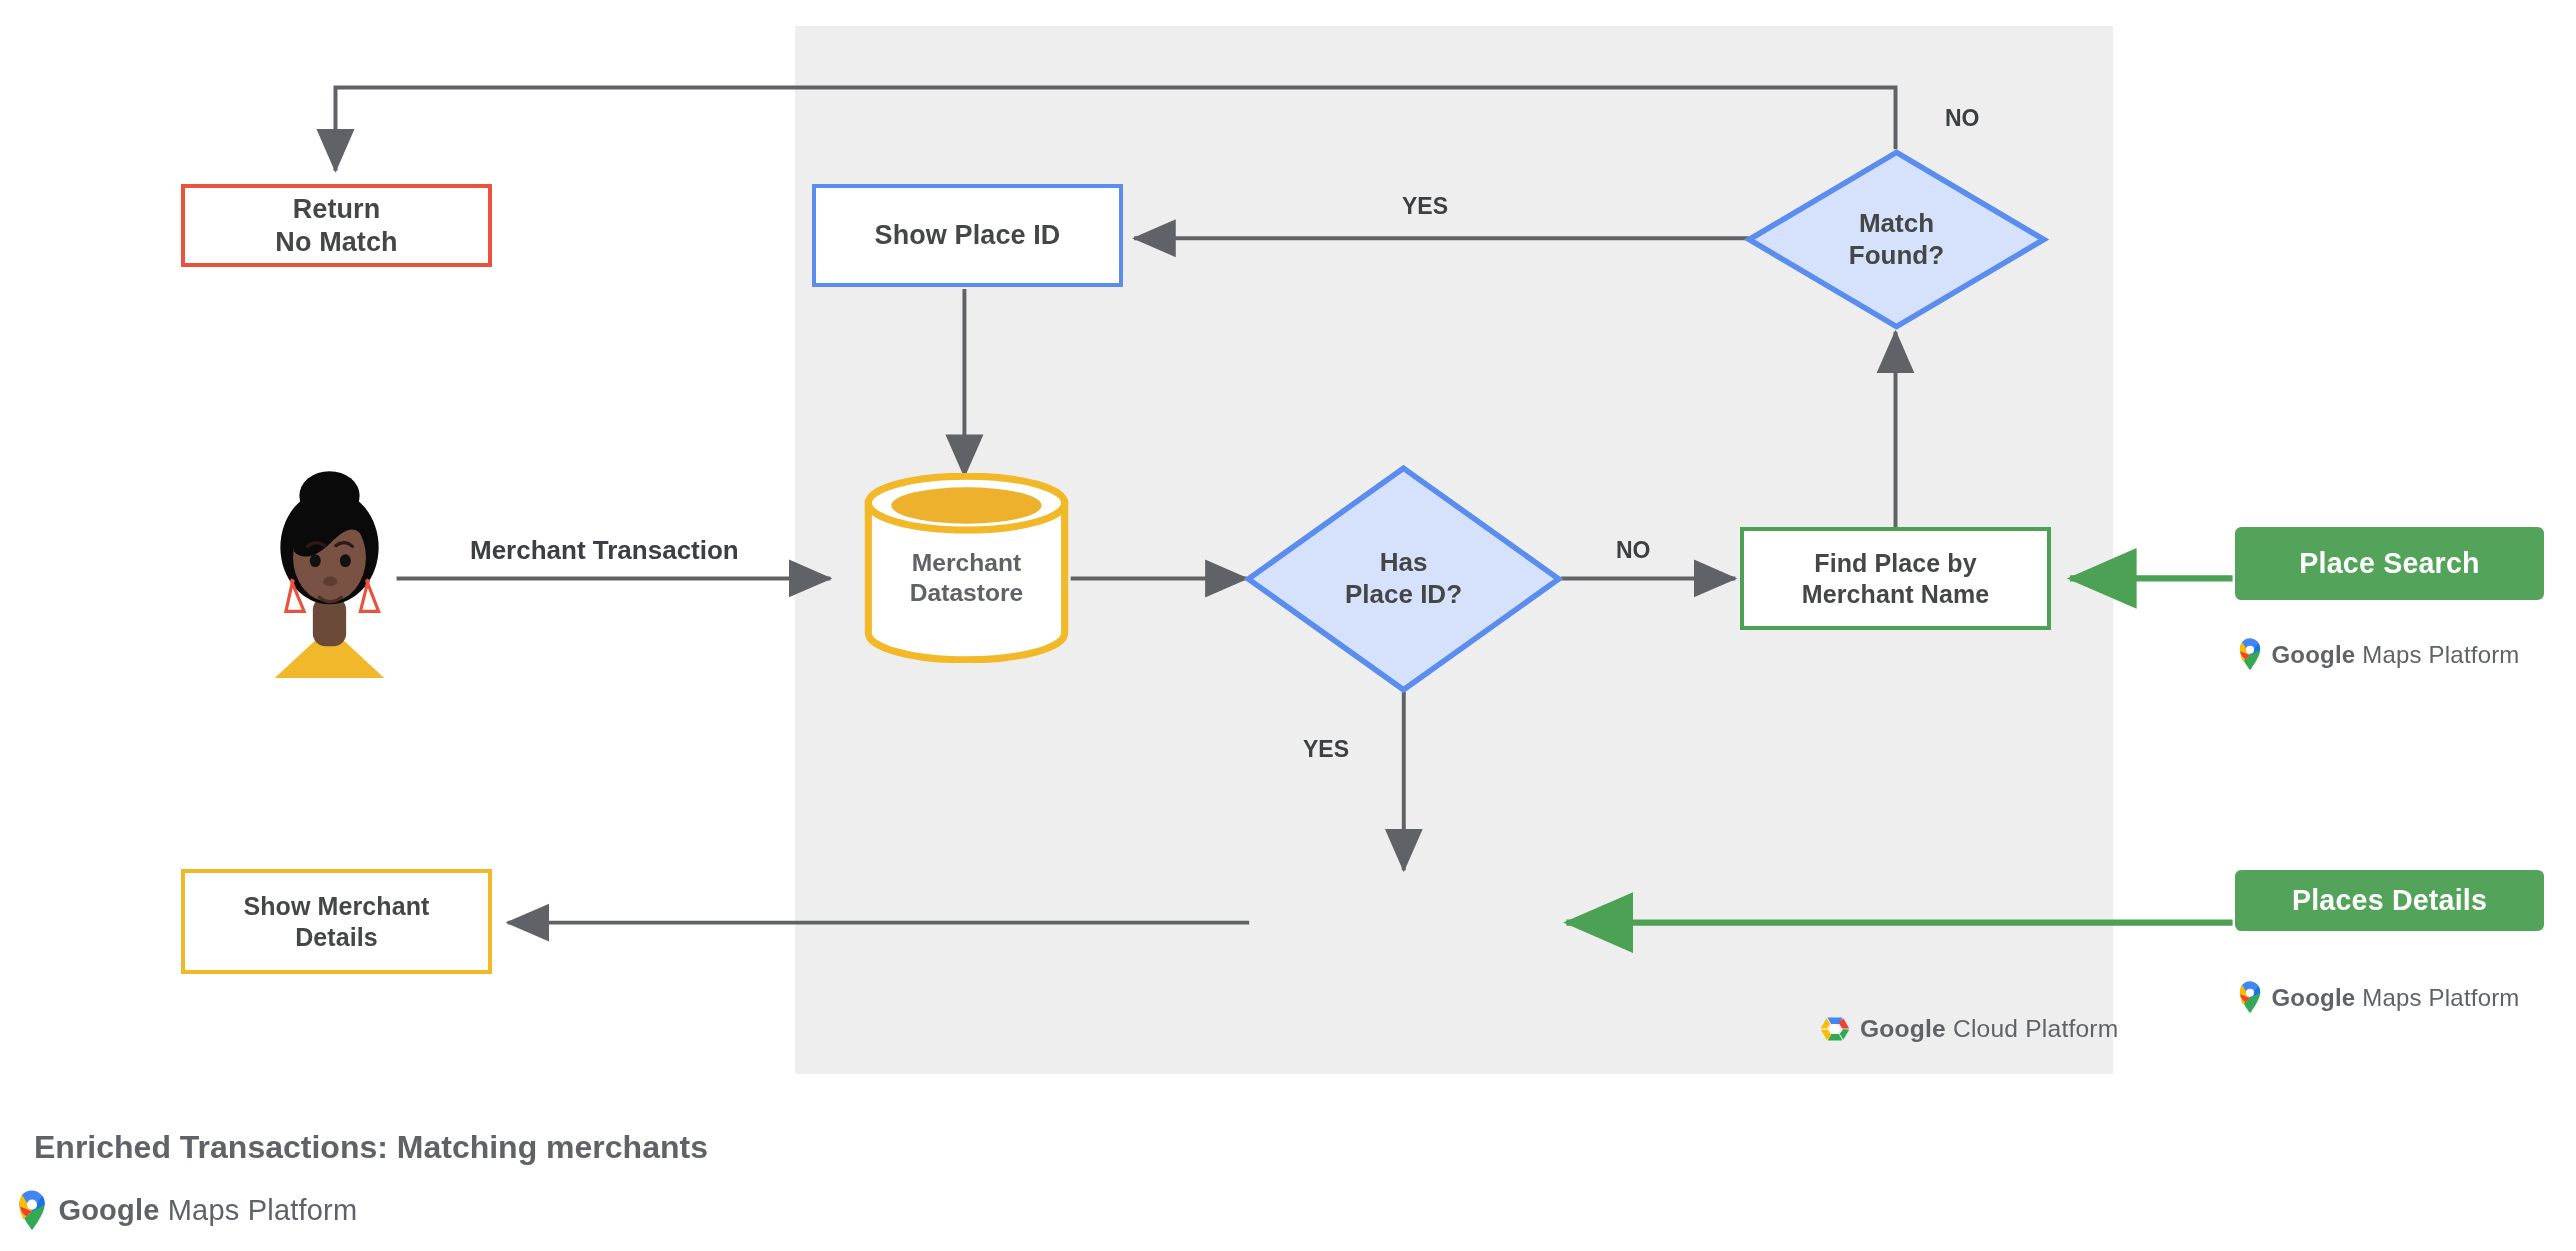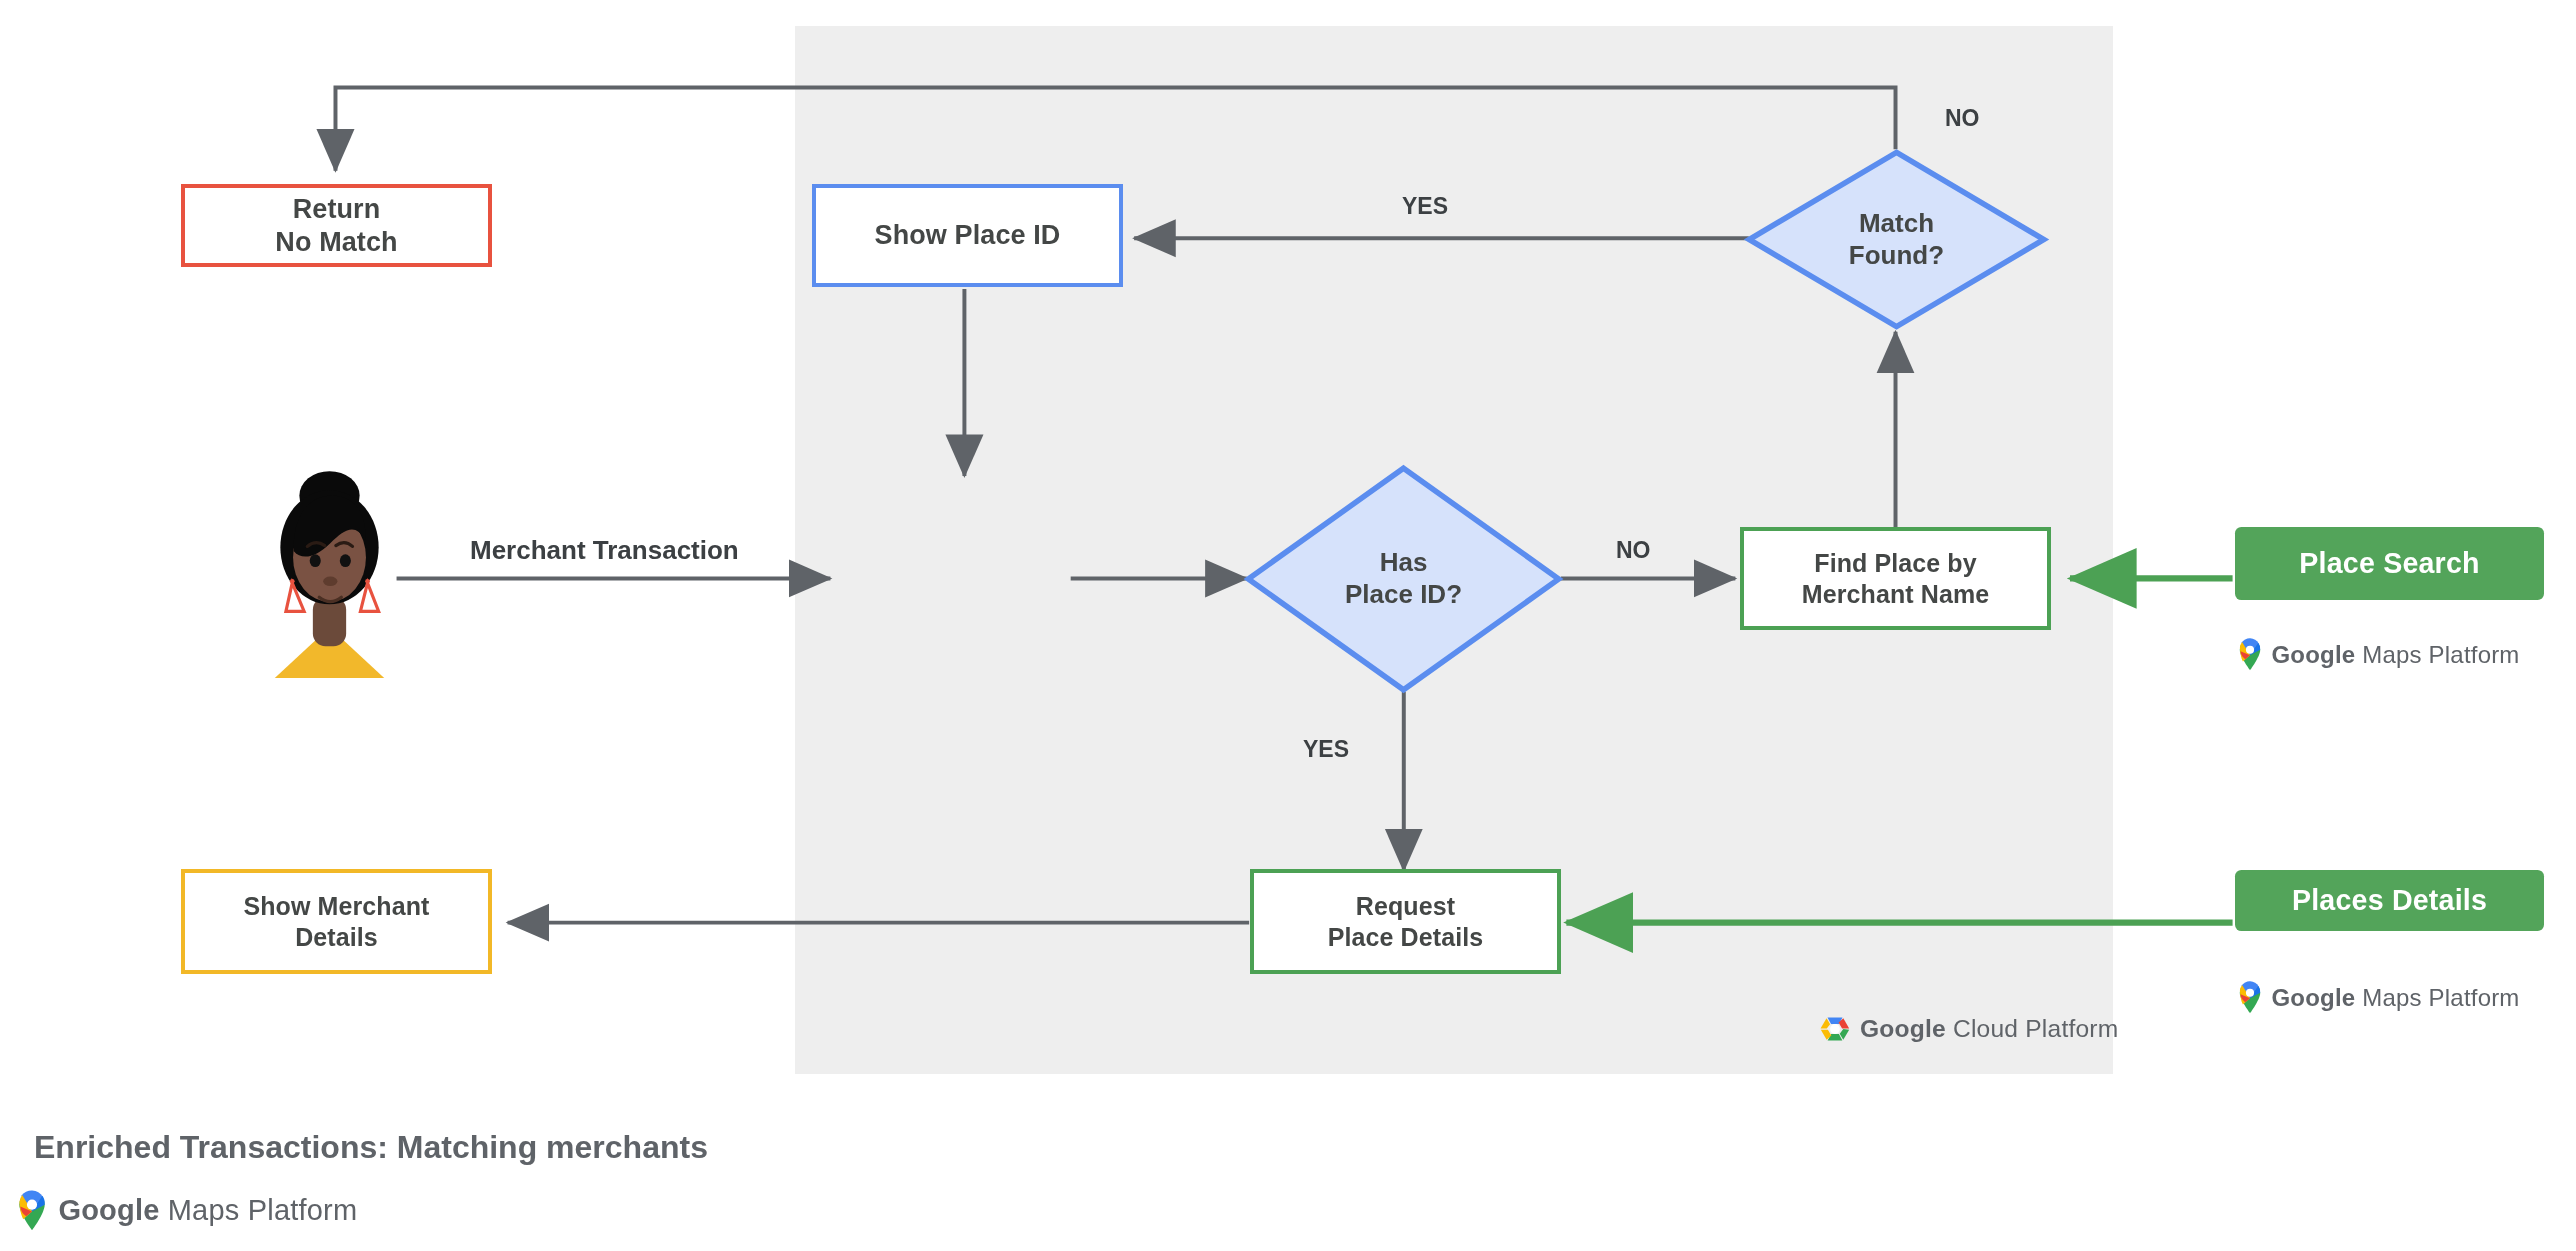--- a/index.html
+++ b/index.html
@@ -151,20 +151,31 @@
   <div class="diamond-wrap" style="left:1746px;top:149px;width:301px;height:181px;">
     <svg width="301" height="181" viewBox="0 0 380 228">
       <polygon points="190,4 376,114 190,224 4,114" fill="#D6E2FB" stroke="#5B8DEF" stroke-width="7"></polygon>
     </svg>
     <div class="diamond-label" style="font-size:26px;flex-direction:column;">
       <span>Match</span>
       <span>Found?</span>
     </div>
   </div>
 
+  <div class="cyl" style="left:861px;top:473px;width:211px;height:190px;">
+    <svg width="211" height="190" viewBox="0 0 266 240">
+      <path d="M9,38 L9,202 A124,34 0 0 0 257,202 L257,38 Z" fill="#ffffff" stroke="#F2B827" stroke-width="9"></path>
+      <ellipse cx="133" cy="38" rx="124" ry="34" fill="#ffffff" stroke="#F2B827" stroke-width="9"></ellipse>
+      <ellipse cx="133" cy="41" rx="95" ry="23" fill="#EDB12E"></ellipse>
+    </svg>
+    <div class="cyl-label" style="font-size:24.6px;flex-direction:column;">
+      <span>Merchant</span>
+      <span>Datastore</span>
+    </div>
+  </div>
 
   <div class="diamond-wrap" style="left:1245px;top:465px;width:317px;height:228px;">
     <svg width="317" height="228" viewBox="0 0 400 288">
       <polygon points="200,4 396,144 200,284 4,144" fill="#D6E2FB" stroke="#5B8DEF" stroke-width="7"></polygon>
     </svg>
     <div class="diamond-label" style="font-size:26px;flex-direction:column;">
       <span>Has</span>
       <span>Place ID?</span>
     </div>
   </div>
@@ -172,24 +183,20 @@
   <div class="node green" style="left:1740px;top:527px;width:311px;height:103px;font-size:25px;flex-direction:column;">
     <span>Find Place by</span>
     <span>Merchant Name</span>
   </div>
 
   <div class="node yellow" style="left:181px;top:869px;width:311px;height:105px;font-size:25px;flex-direction:column;">
     <span>Show Merchant</span>
     <span>Details</span>
   </div>
 
-  <div class="node green" style="left:1250px;top:869px;width:311px;height:105px;font-size:25px;flex-direction:column;">
-    <span>Request</span>
-    <span>Place Details</span>
-  </div>
 
   <div class="chip" style="left:2235px;top:527px;width:309px;height:73px;font-size:28.6px;">
     <span>Place Search</span>
   </div>
   <div class="logo-row" style="left:2238px;top:638px;">
     <svg width="24" height="33" viewBox="0 0 30 42">
       <path d="M15,41 C15,41 2,24 2,15 A13,13 0 0 1 28,15 C28,24 15,41 15,41 Z" fill="#34A853"></path>
       <path d="M4,6 A13,13 0 0 1 26,7 L15,22 Z" fill="#4285F4"></path>
       <path d="M2.2,12 A13,13 0 0 1 5,5 L15,22 L6,30 C3.4,25 2.2,18 2.2,12 Z" fill="#FBBC04"></path>
       <path d="M25.6,6 A13,13 0 0 1 28,15 L15,22 Z" fill="#1A73E8"></path>

